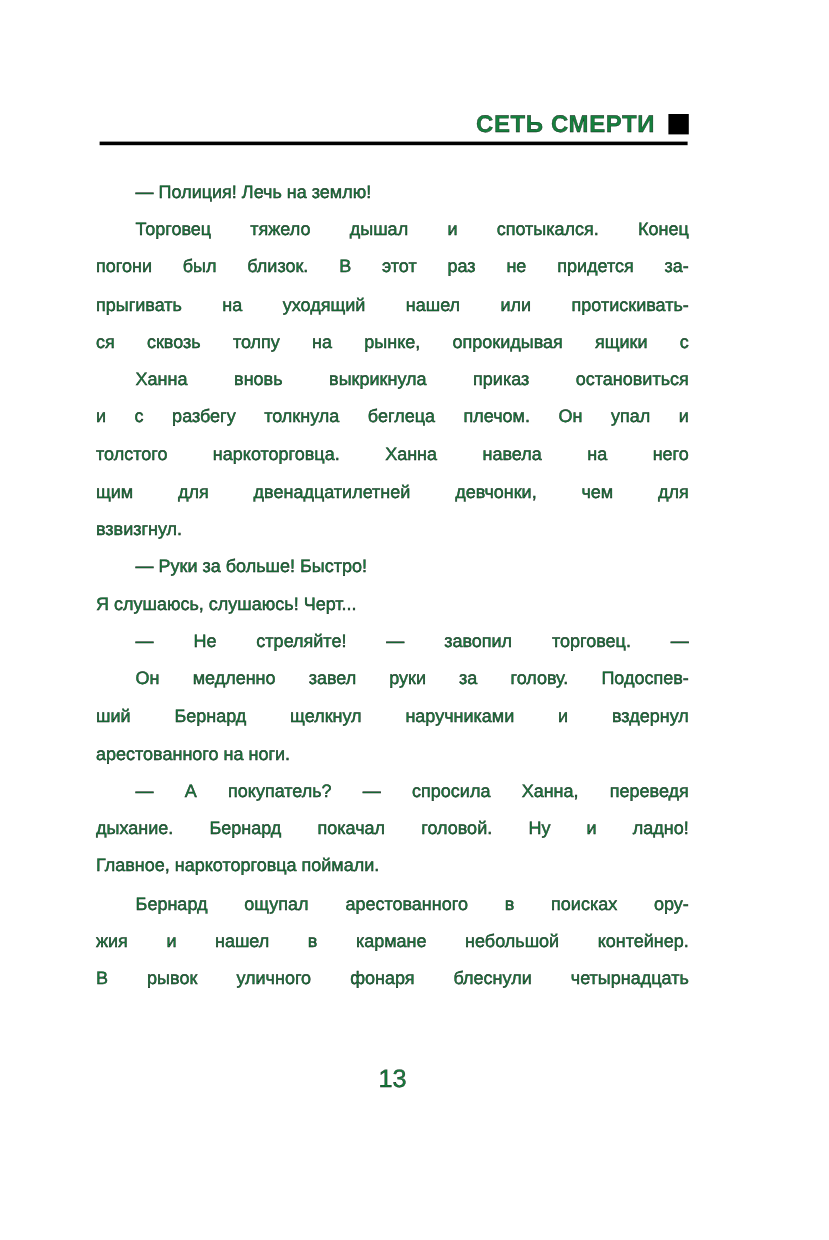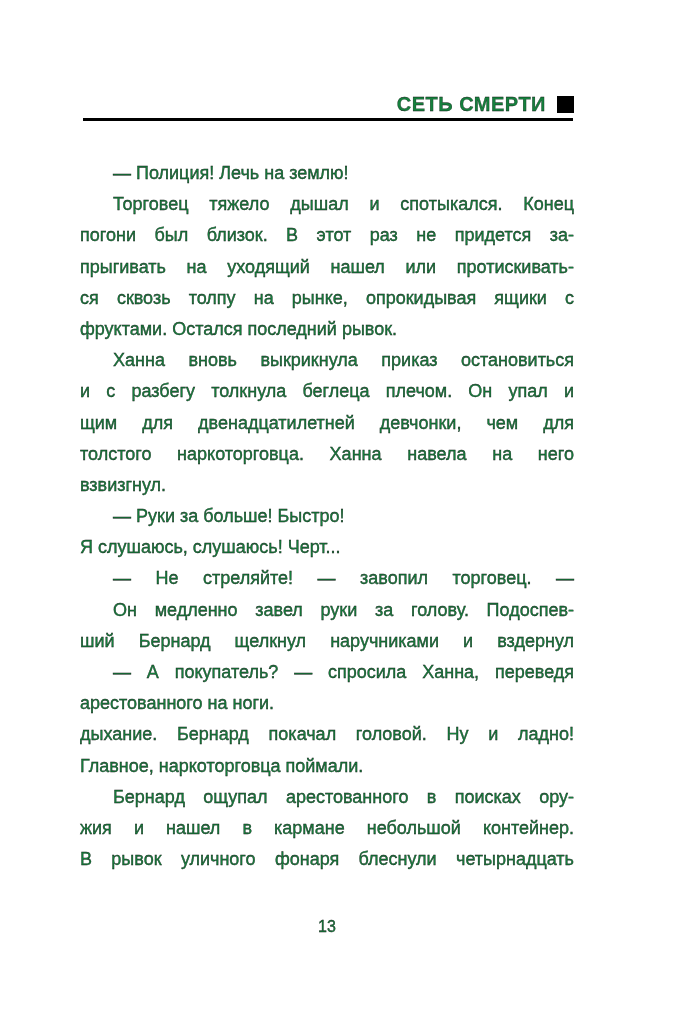--- a/index.html
+++ b/index.html
@@ -42,80 +42,79 @@
     left: 83px;
     top: 118px;
     width: 490px;
     height: 3px;
     background: #000000;
   }
   
   .text-block {
     position: absolute;
     left: 80px;
-    top: 158px;
+    top: 145px;
     width: 494px;
-    font-size: 18px;
+    font-size: 15px;
     line-height: 31.2px;
     -webkit-text-stroke: 0.35px #141414;
   }
   .text-line {
     height: 31.2px;
     text-align: left;
     white-space: nowrap;
   }
   .text-line.justify {
     white-space: normal;
     text-align: justify;
     text-align-last: justify;
   }
   .text-line.indent {
     text-indent: 33px;
   }
   
   .page-number {
     position: absolute;
     left: 80px;
-    top: 918px;
+    top: 888px;
     width: 494px;
     text-align: center;
-    font-size: 16px;
+    font-size: 21px;
     -webkit-text-stroke: 0.35px #141414;
   }
 </style>
 </head>
 <body>
 
 <div class="page">
 
   <div class="running-header">
     <span>СЕТЬ СМЕРТИ</span><span class="header-square"></span>
   </div>
 
   <div class="header-rule"></div>
 
   <div class="text-block" id="text-block">
       <div class="text-line indent">— Полиция! Лечь на землю!</div>
       <div class="text-line justify indent">Торговец тяжело дышал и спотыкался. Конец</div>
       <div class="text-line justify">погони был близок. В этот раз не придется за-</div>
       <div class="text-line justify">прыгивать на уходящий нашел или протискивать-</div>
       <div class="text-line justify">ся сквозь толпу на рынке, опрокидывая ящики с</div>
-      <div class="text-line">фруктами. Остался последний рывок.</div>
       <div class="text-line justify indent">Ханна вновь выкрикнула приказ остановиться</div>
       <div class="text-line justify">и с разбегу толкнула беглеца плечом. Он упал и</div>
+      <div class="text-line justify">толстого наркоторговца. Ханна навела на него</div>
       <div class="text-line justify">щим для двенадцатилетней девчонки, чем для</div>
-      <div class="text-line justify">толстого наркоторговца. Ханна навела на него</div>
       <div class="text-line">взвизгнул.</div>
       <div class="text-line indent">— Руки за больше! Быстро!</div>
       <div class="text-line">Я слушаюсь, слушаюсь! Черт...</div>
       <div class="text-line justify indent">— Не стреляйте! — завопил торговец. —</div>
       <div class="text-line justify indent">Он медленно завел руки за голову. Подоспев-</div>
       <div class="text-line justify">ший Бернард щелкнул наручниками и вздернул</div>
+      <div class="text-line">арестованного на ноги.</div>
       <div class="text-line justify indent">— А покупатель? — спросила Ханна, переведя</div>
-      <div class="text-line">арестованного на ноги.</div>
       <div class="text-line justify">дыхание. Бернард покачал головой. Ну и ладно!</div>
       <div class="text-line">Главное, наркоторговца поймали.</div>
       <div class="text-line justify indent">Бернард ощупал арестованного в поисках ору-</div>
       <div class="text-line justify">жия и нашел в кармане небольшой контейнер.</div>
       <div class="text-line justify">В рывок уличного фонаря блеснули четырнадцать</div>
     </div>
 
   <div class="page-number">13</div>
 
 </div>

